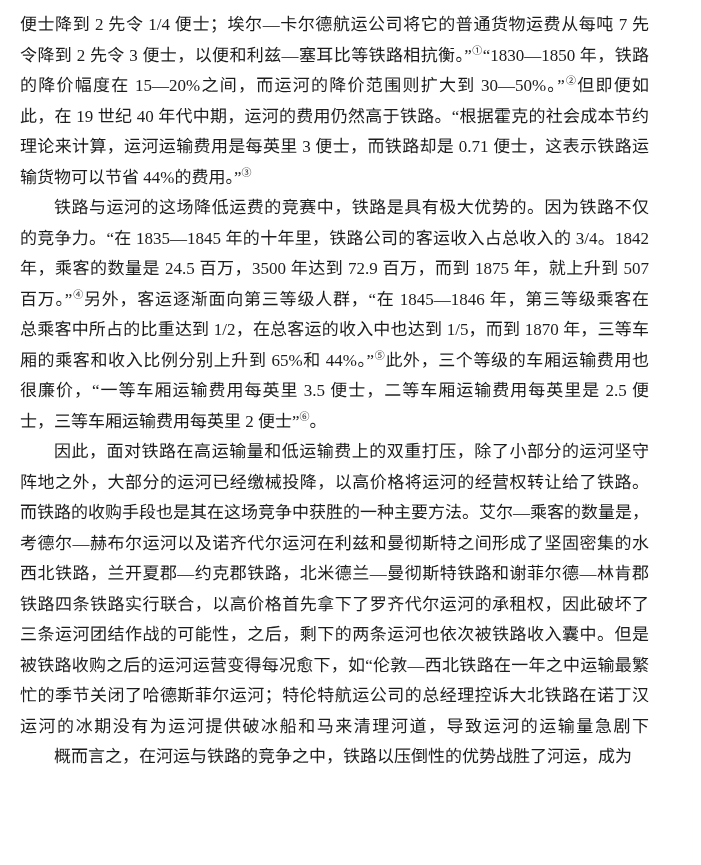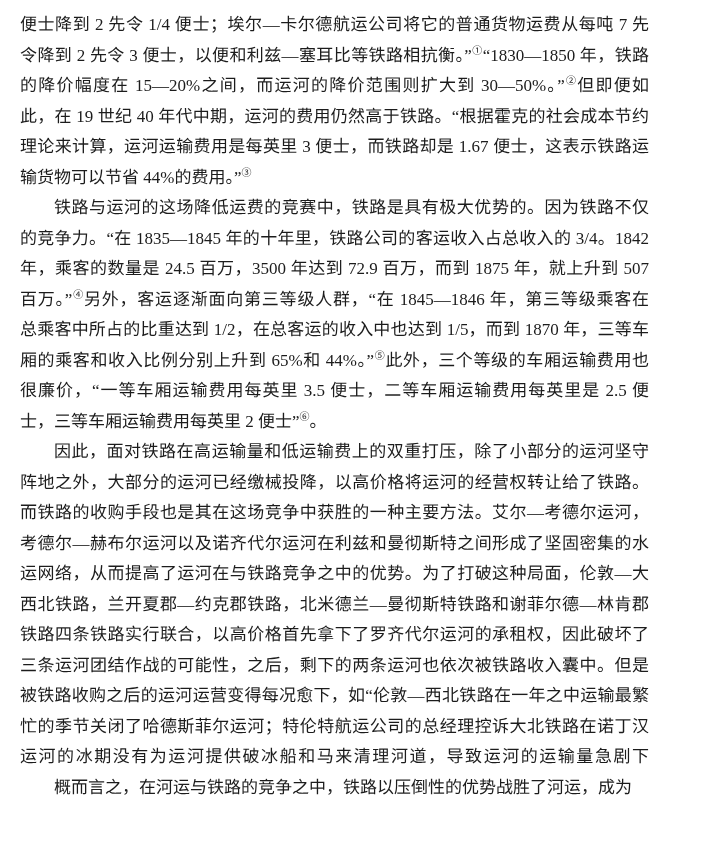--- a/index.html
+++ b/index.html
@@ -43,39 +43,38 @@
 </head>
 <body style="background: rgb(255, 255, 255);">
 
 <div class="page">
   <div class="text-block" style="color: rgb(28, 28, 28);">
       <div class="paragraph">
         <div class="line">便士降到 2 先令 1/4 便士；埃尔—卡尔德航运公司将它的普通货物运费从每吨 7 先</div>
         <div class="line">令降到 2 先令 3 便士，以便和利兹—塞耳比等铁路相抗衡。”<sup class="fn">①</sup>“1830—1850 年，铁路</div>
         <div class="line">的降价幅度在 15—20%之间，而运河的降价范围则扩大到 30—50%。”<sup class="fn">②</sup>但即便如</div>
         <div class="line">此，在 19 世纪 40 年代中期，运河的费用仍然高于铁路。“根据霍克的社会成本节约</div>
-        <div class="line">理论来计算，运河运输费用是每英里 3 便士，而铁路却是 1.67 便士，这表示铁路运</div>
+        <div class="line">理论来计算，运河运输费用是每英里 3 便士，而铁路却是 0.71 便士，这表示铁路运</div>
         <div class="line last">输货物可以节省 44%的费用。”<sup class="fn">③</sup></div>
       </div>
       <div class="paragraph">
         <div class="line indent">铁路与运河的这场降低运费的竞赛中，铁路是具有极大优势的。因为铁路不仅</div>
         <div class="line">的竞争力。“在 1835—1845 年的十年里，铁路公司的客运收入占总收入的 3/4。1842</div>
         <div class="line">年，乘客的数量是 24.5 百万，3500 年达到 72.9 百万，而到 1875 年，就上升到 507</div>
         <div class="line">百万。”<sup class="fn">④</sup>另外，客运逐渐面向第三等级人群，“在 1845—1846 年，第三等级乘客在</div>
         <div class="line">总乘客中所占的比重达到 1/2，在总客运的收入中也达到 1/5，而到 1870 年，三等车</div>
         <div class="line">厢的乘客和收入比例分别上升到 65%和 44%。”<sup class="fn">⑤</sup>此外，三个等级的车厢运输费用也</div>
         <div class="line">很廉价，“一等车厢运输费用每英里 3.5 便士，二等车厢运输费用每英里是 2.5 便</div>
         <div class="line last">士，三等车厢运输费用每英里 2 便士”<sup class="fn">⑥</sup>。</div>
       </div>
       <div class="paragraph">
         <div class="line indent">因此，面对铁路在高运输量和低运输费上的双重打压，除了小部分的运河坚守</div>
         <div class="line">阵地之外，大部分的运河已经缴械投降，以高价格将运河的经营权转让给了铁路。</div>
-        <div class="line">而铁路的收购手段也是其在这场竞争中获胜的一种主要方法。艾尔—考德尔运河，</div>
+        <div class="line">而铁路的收购手段也是其在这场竞争中获胜的一种主要方法。艾尔—乘客的数量是，</div>
         <div class="line">考德尔—赫布尔运河以及诺齐代尔运河在利兹和曼彻斯特之间形成了坚固密集的水</div>
-        <div class="line">运网络，从而提高了运河在与铁路竞争之中的优势。为了打破这种局面，伦敦—大</div>
         <div class="line">西北铁路，兰开夏郡—约克郡铁路，北米德兰—曼彻斯特铁路和谢菲尔德—林肯郡</div>
         <div class="line">铁路四条铁路实行联合，以高价格首先拿下了罗齐代尔运河的承租权，因此破坏了</div>
         <div class="line">三条运河团结作战的可能性，之后，剩下的两条运河也依次被铁路收入囊中。但是</div>
         <div class="line">被铁路收购之后的运河运营变得每况愈下，如“伦敦—西北铁路在一年之中运输最繁</div>
         <div class="line">忙的季节关闭了哈德斯菲尔运河；特伦特航运公司的总经理控诉大北铁路在诺丁汉</div>
         <div class="line">运河的冰期没有为运河提供破冰船和马来清理河道，导致运河的运输量急剧下</div>
       </div>
       <div class="paragraph">
         <div class="line last indent">概而言之，在河运与铁路的竞争之中，铁路以压倒性的优势战胜了河运，成为</div>
       </div>

